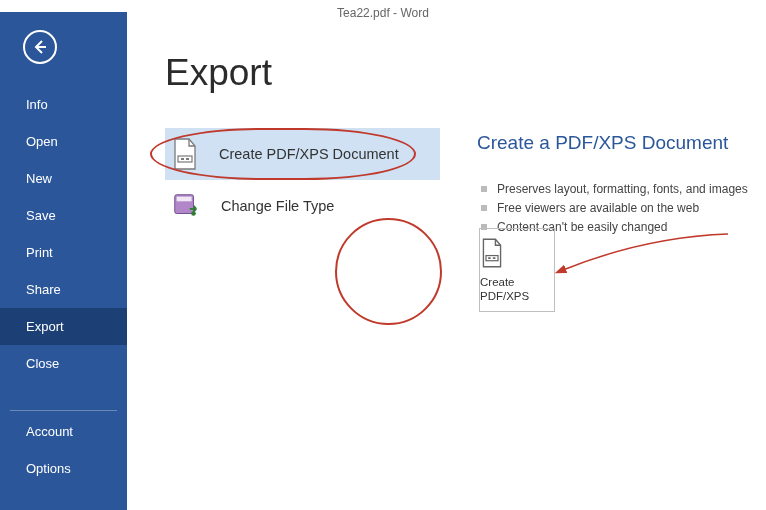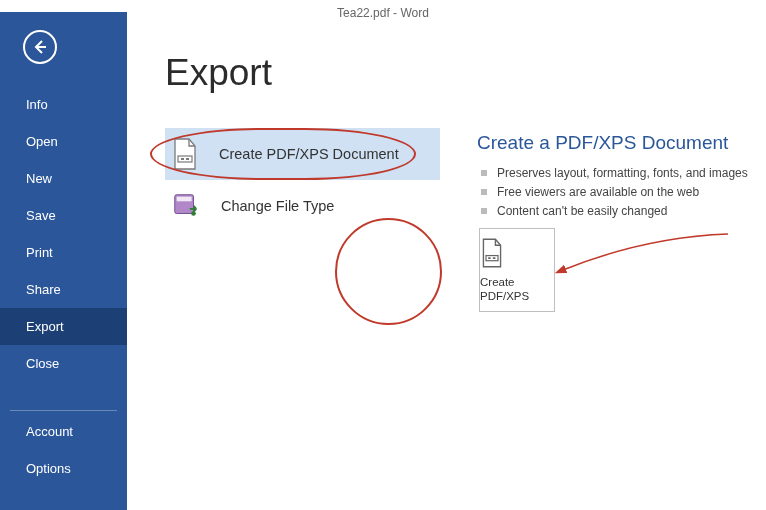--- a/index.html
+++ b/index.html
@@ -39,21 +39,21 @@
   .opt-item .opt-label { margin-left: 20px; font-size: 14.5px; color: #333; }
   .opt-item.selected { background: #cfe1f3; }
 
   .annot-ellipse {
     position: absolute; left: 150px; top: 128px; width: 266px; height: 52px;
     border: 2.5px solid #c0392b; border-radius: 50%/60%;
     pointer-events: none;
   }
 
   .right-panel { position: absolute; left: 350px; top: 132px; width: 282px; }
-  .rp-title { color: #2b579a; font-size: 19px; margin-bottom: 12px; white-space: nowrap; }
+  .rp-title { color: #2b579a; font-size: 19px; margin-bottom: 28px; white-space: nowrap; }
   .rp-bullets { list-style: none; }
   .rp-bullets li {
     font-size: 12px; color: #444; margin-bottom: 5px; position: relative; padding-left: 20px;
   }
   .rp-bullets li::before {
     content: ""; position: absolute; left: 4px; top: 4px; width: 6px; height: 6px;
     background: #bbb;
   }
 
   .big-btn {

